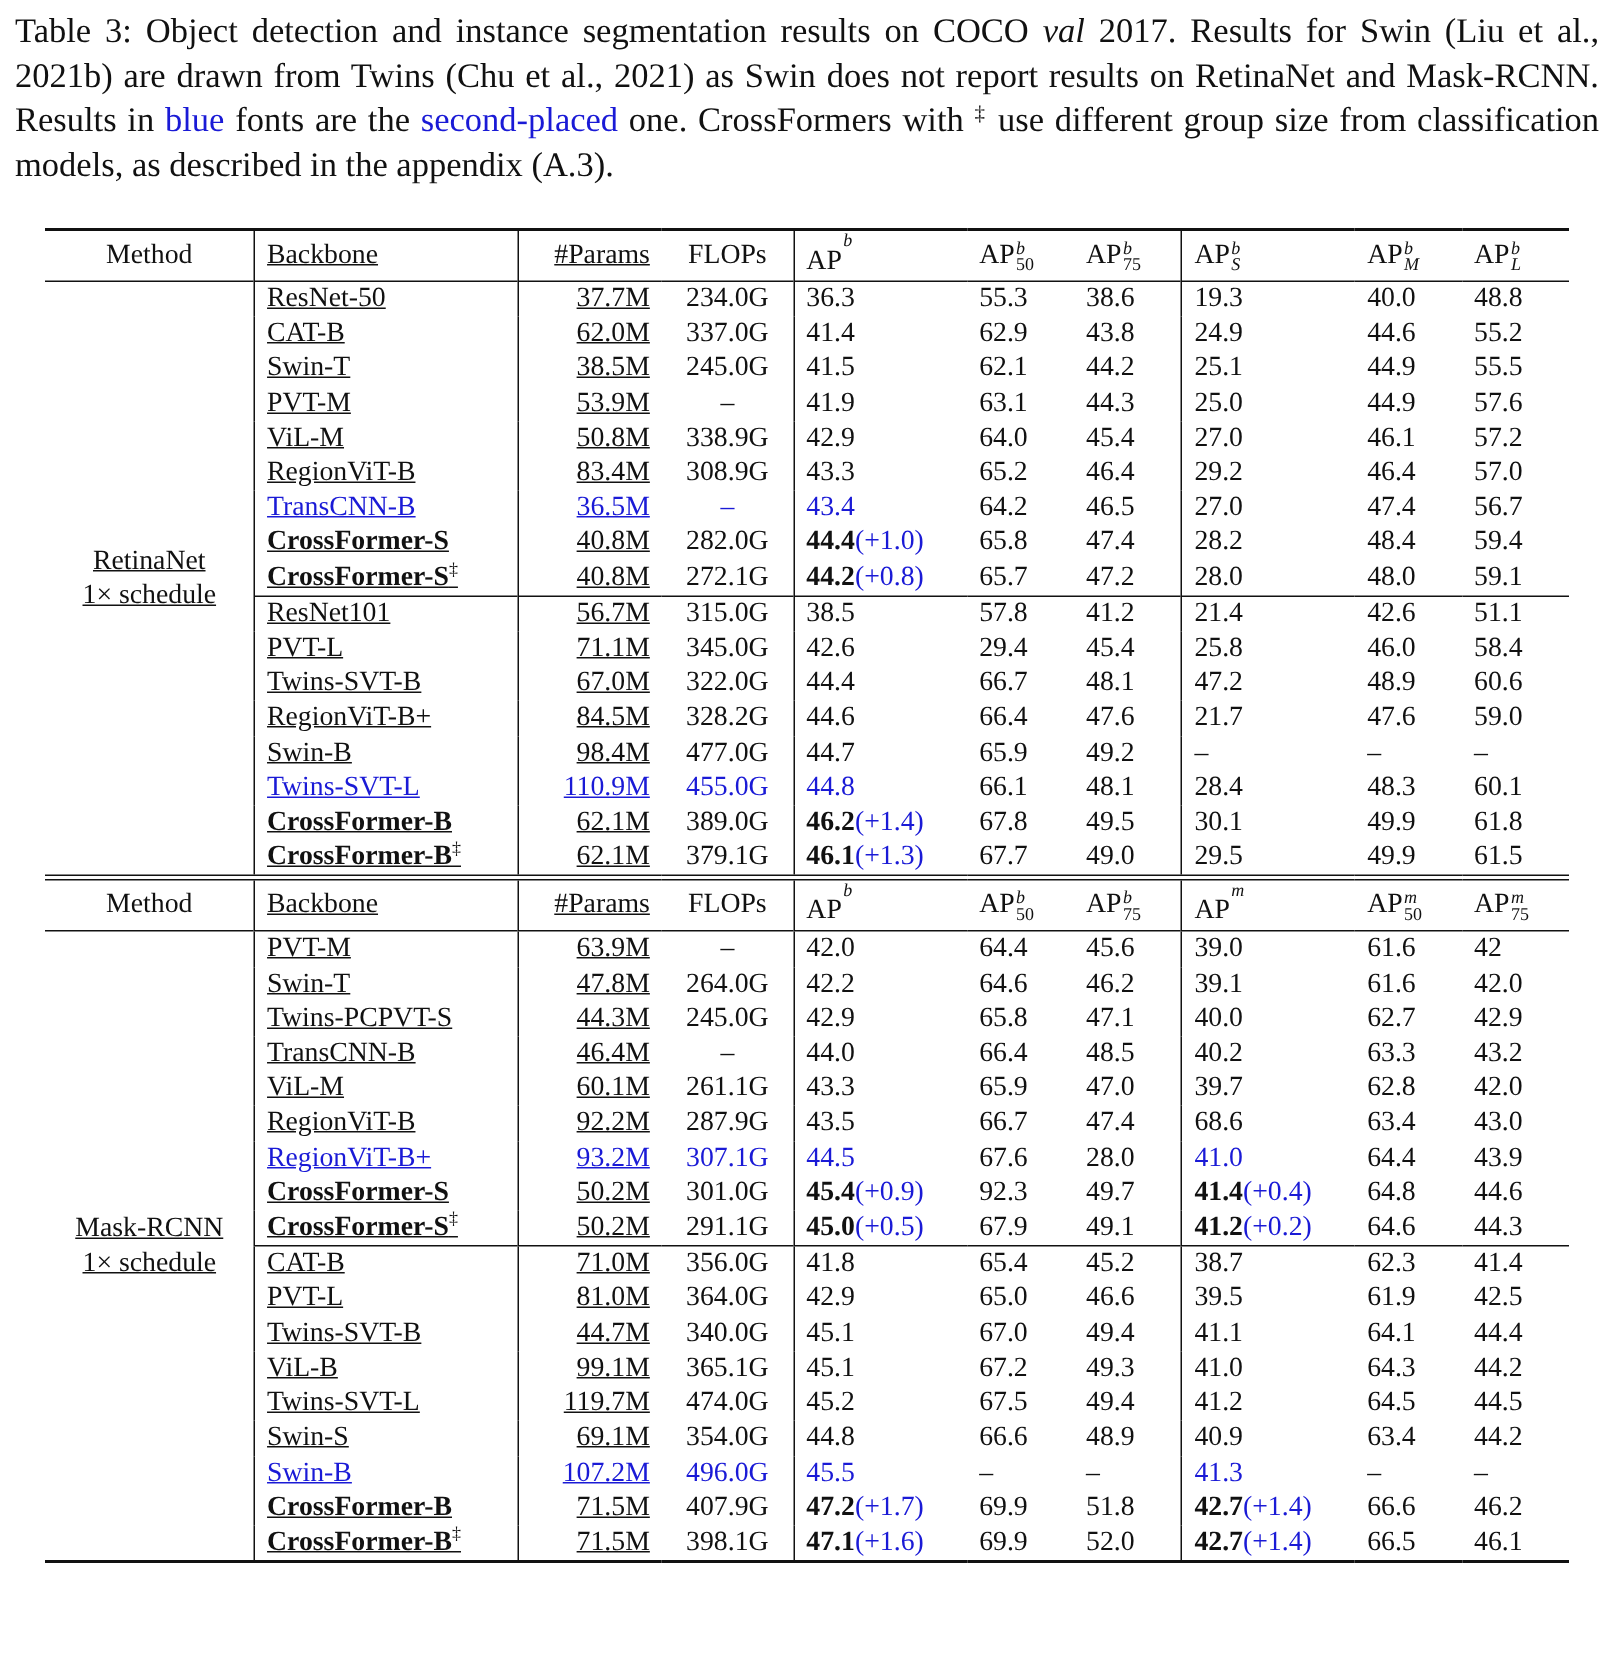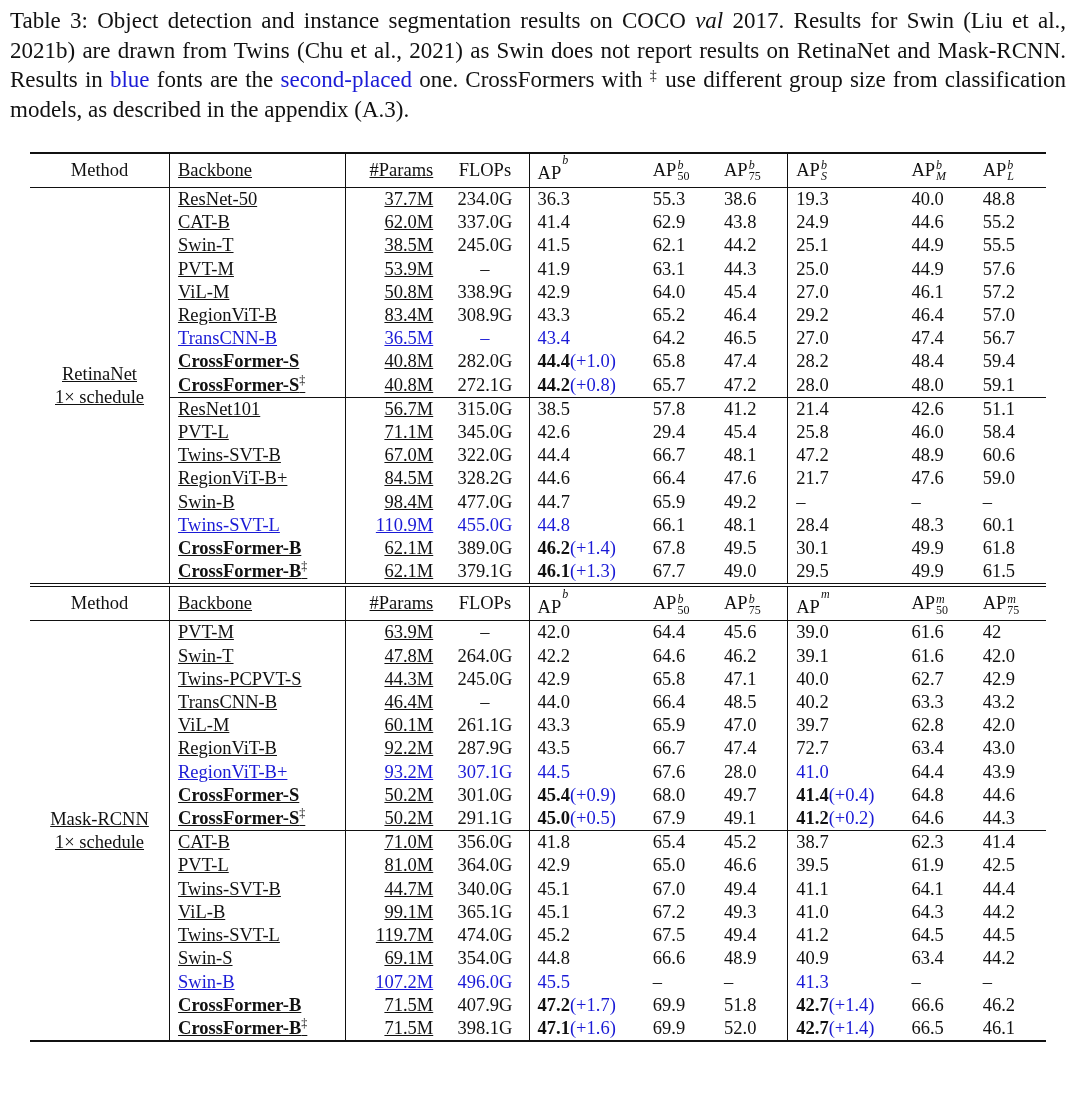--- a/index.html
+++ b/index.html
@@ -329,41 +329,41 @@
         <td class="c-apm"><span>62.8</span></td>
         <td class="c-apl"><span>42.0</span></td>
       </tr>
       <tr class="body">
         <td class="c-backbone vr"><span>RegionViT-B</span></td>
         <td class="c-params vr">92.2M</td>
         <td class="c-flops">287.9G</td>
         <td class="c-ap vr"><span>43.5</span></td>
         <td class="c-ap50"><span>66.7</span></td>
         <td class="c-ap75"><span>47.4</span></td>
-        <td class="c-aps vr"><span>72.7</span></td>
+        <td class="c-aps vr"><span>68.6</span></td>
         <td class="c-apm"><span>63.4</span></td>
         <td class="c-apl"><span>43.0</span></td>
       </tr>
       <tr class="body">
         <td class="c-backbone vr blue"><span>RegionViT-B+</span></td>
         <td class="c-params vr blue">93.2M</td>
         <td class="c-flops blue">307.1G</td>
         <td class="c-ap vr"><span class="blue">44.5</span></td>
         <td class="c-ap50"><span>67.6</span></td>
         <td class="c-ap75"><span>28.0</span></td>
         <td class="c-aps vr"><span class="blue">41.0</span></td>
         <td class="c-apm"><span>64.4</span></td>
         <td class="c-apl"><span>43.9</span></td>
       </tr>
       <tr class="body">
         <td class="c-backbone vr bold"><span>CrossFormer-S</span></td>
         <td class="c-params vr">50.2M</td>
         <td class="c-flops">301.0G</td>
         <td class="c-ap vr"><span class=" bold">45.4</span><span class="gain">(+0.9)</span></td>
-        <td class="c-ap50"><span>68.0</span></td>
+        <td class="c-ap50"><span>92.3</span></td>
         <td class="c-ap75"><span>49.7</span></td>
         <td class="c-aps vr"><span class=" bold">41.4</span><span class="gain">(+0.4)</span></td>
         <td class="c-apm"><span>64.8</span></td>
         <td class="c-apl"><span>44.6</span></td>
       </tr>
       <tr class="body pad-bot">
         <td class="c-backbone vr bold"><span>CrossFormer-S</span><span class="ddag">‡</span></td>
         <td class="c-params vr">50.2M</td>
         <td class="c-flops">291.1G</td>
         <td class="c-ap vr"><span class=" bold">45.0</span><span class="gain">(+0.5)</span></td>

